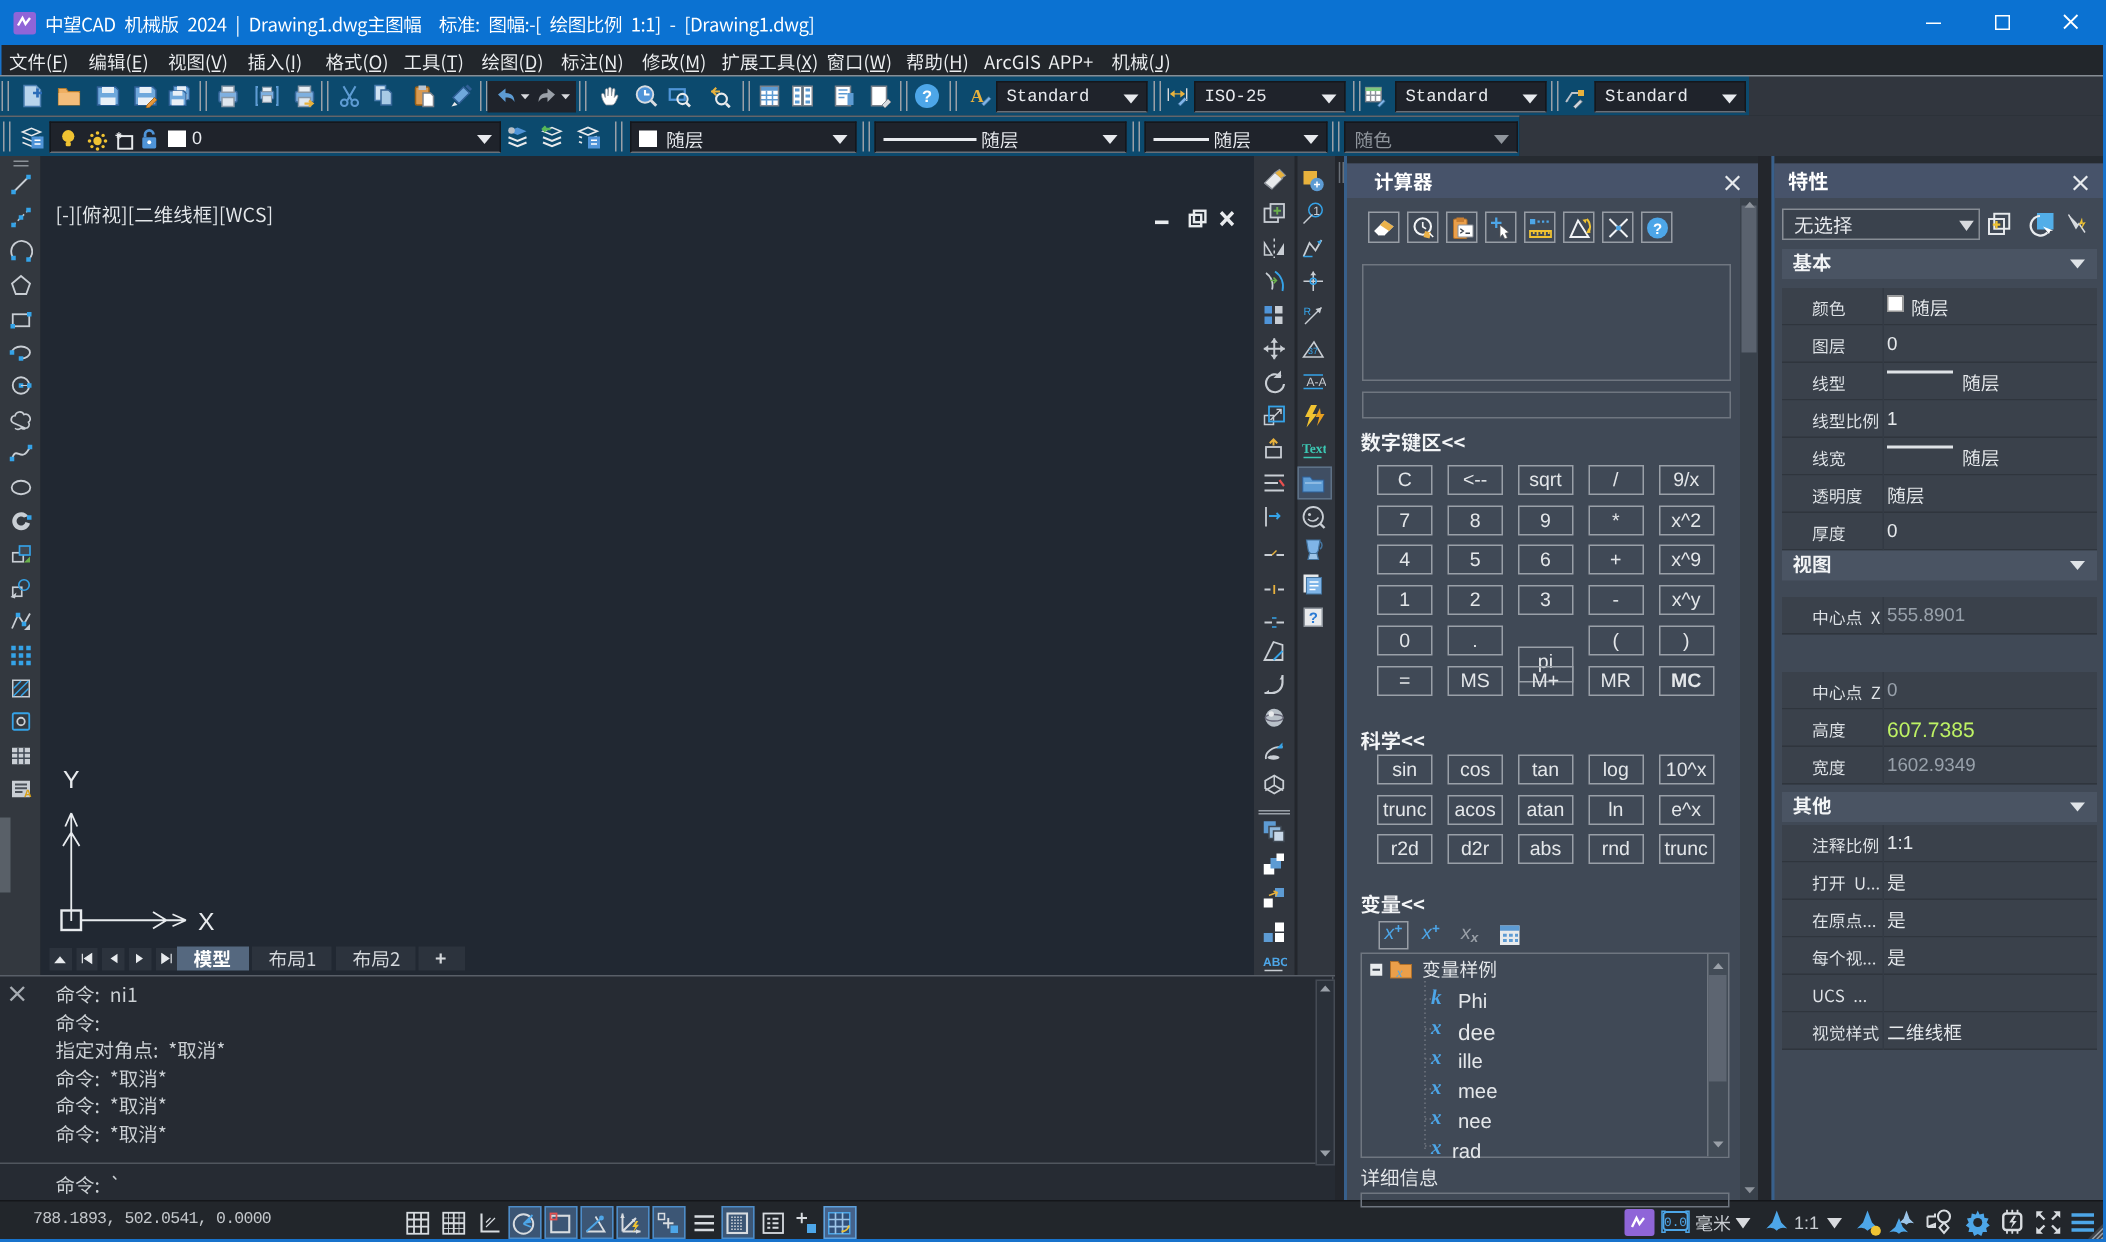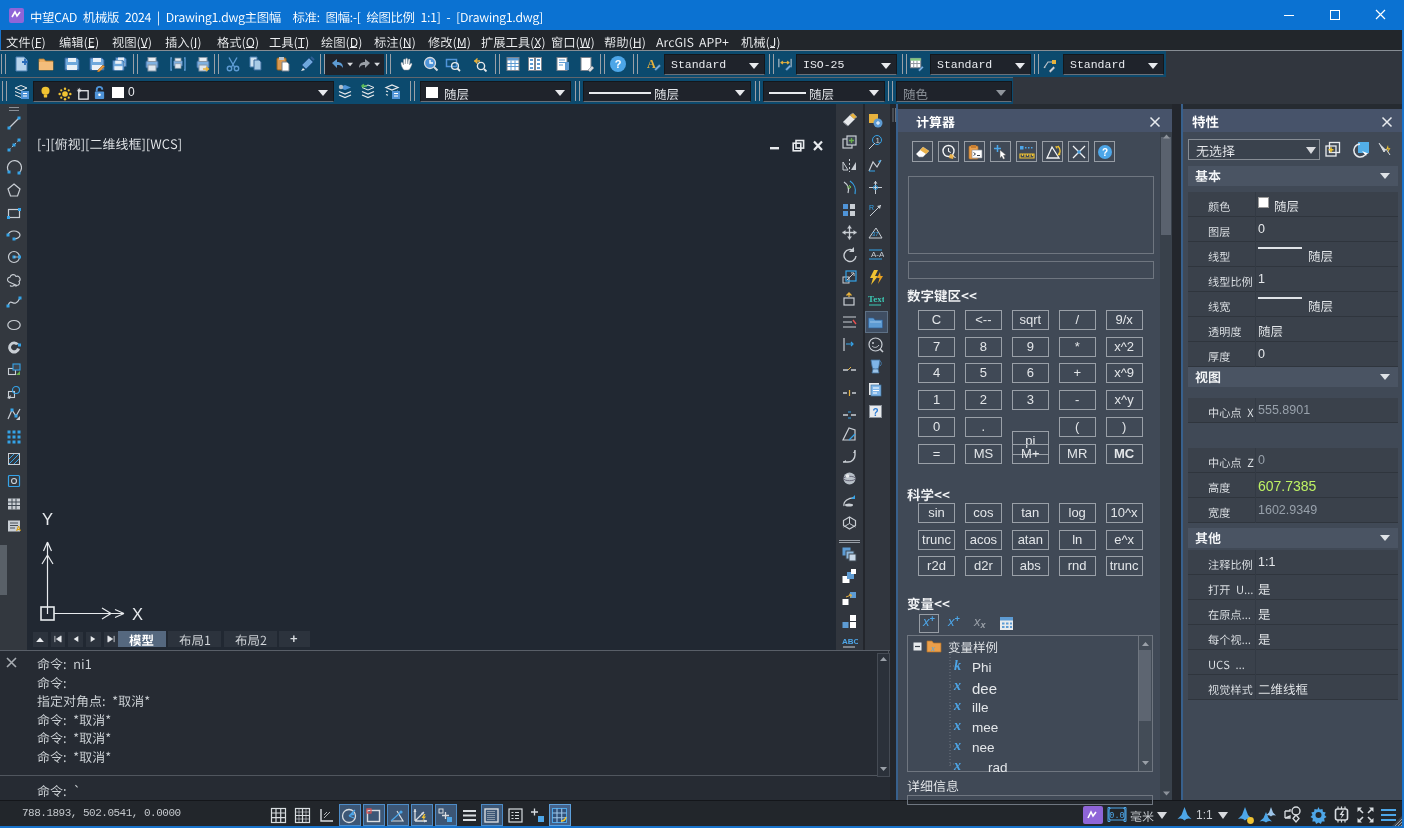--- a/index.html
+++ b/index.html
@@ -1074,21 +1074,21 @@
       <div class="abs" style="left:74px;top:556px;width:60px;height:16px;font-size:13.5px;color:#e4e7ea;">Phi</div>
       <span class="abs" style="left:56px;top:574px;color:#4da6e8;font-size:14px;font-style:italic;font-weight:bold;font-family:'Liberation Serif',serif">x</span>
       <div class="abs" style="left:74px;top:576px;width:60px;height:16px;font-size:15px;color:#e4e7ea;">dee</div>
       <span class="abs" style="left:56px;top:594px;color:#4da6e8;font-size:14px;font-style:italic;font-weight:bold;font-family:'Liberation Serif',serif">x</span>
       <div class="abs" style="left:74px;top:596px;width:60px;height:16px;font-size:13.5px;color:#e4e7ea;">ille</div>
       <span class="abs" style="left:56px;top:614px;color:#4da6e8;font-size:14px;font-style:italic;font-weight:bold;font-family:'Liberation Serif',serif">x</span>
       <div class="abs" style="left:74px;top:616px;width:60px;height:16px;font-size:13.5px;color:#e4e7ea;">mee</div>
       <span class="abs" style="left:56px;top:634px;color:#4da6e8;font-size:14px;font-style:italic;font-weight:bold;font-family:'Liberation Serif',serif">x</span>
       <div class="abs" style="left:74px;top:636px;width:60px;height:16px;font-size:13.5px;color:#e4e7ea;">nee</div>
       <span class="abs" style="left:56px;top:654px;color:#4da6e8;font-size:14px;font-style:italic;font-weight:bold;font-family:'Liberation Serif',serif">x</span>
-      <div class="abs" style="left:90px;top:656px;width:60px;height:16px;font-size:13.5px;color:#e4e7ea;">rad</div>
+      <div class="abs" style="left:70px;top:656px;width:60px;height:16px;font-size:13.5px;color:#e4e7ea;">rad</div>
       <div class="abs" style="left:240px;top:532px;width:14px;height:135px;background:#434c57;border-left:1px solid #6f7680;"></div>
       <div class="abs" style="left:241px;top:546px;width:12px;height:71px;background:#5d6571;"></div>
       <svg class="abs" style="left:243px;top:536px" width="9" height="8">
         <path d="M1 6 l3.5-4 3.5 4z" fill="#9aa0a8"></path>
       </svg>
       <svg class="abs" style="left:243px;top:655px" width="9" height="8">
         <path d="M1 2 l3.5 4 3.5-4z" fill="#9aa0a8"></path>
       </svg>
       <div class="abs" style="left:9px;top:673px;width:80px;height:16px;"><svg width="52" height="16" style="vertical-align:-5px;overflow:visible" viewBox="0 0 52 16">
           <g fill="#e4e7ea" transform="translate(0,11) scale(0.013000,-0.013000)">

